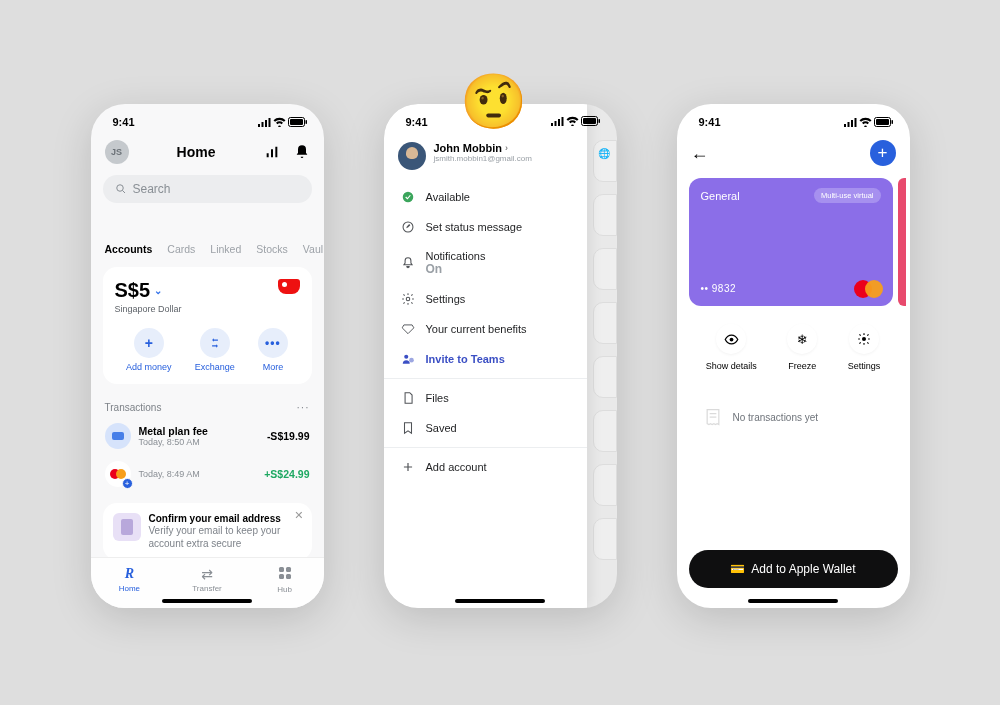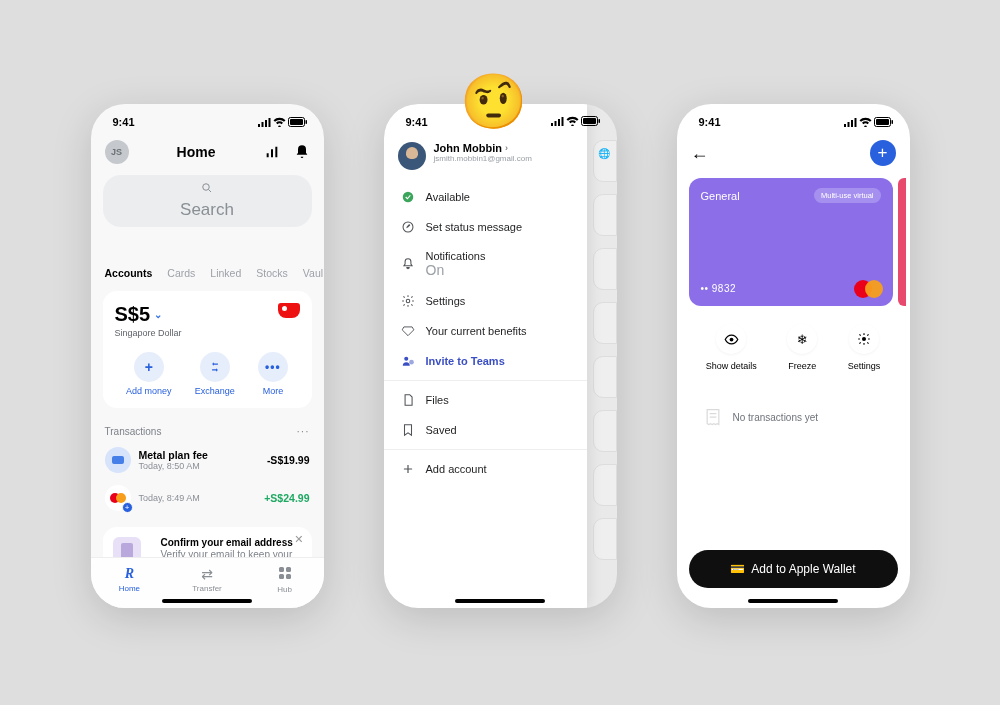--- a/index.html
+++ b/index.html
@@ -72,22 +72,21 @@
     .s1-title { font-size: 14px; font-weight: 700; color: #000; }
     .s1-header-right { display: flex; gap: 14px; align-items: center; }
     .icon-svg { width: 16px; height: 16px; }
     .search-bar {
       margin: 5px 12px;
       background: #ecedef;
       border-radius: 18px;
       padding: 7px 12px;
       display: flex; align-items: center; gap: 6px;
       color: #898f95;
-      font-size: 17px;
-      flex-direction: column;
+      font-size: 12px;
     }
     .tabs {
       display: flex;
       gap: 15px;
       padding: 8px 14px 4px;
       font-size: 10.5px;
       color: #9da2a8;
       overflow: hidden;
       white-space: nowrap;
       margin-top: 32px;
@@ -128,21 +127,21 @@
     .tx-body { flex: 1; min-width: 0; }
     .tx-title { font-size: 10.5px; font-weight: 600; color: #000; }
     .tx-sub { font-size: 9px; color: #8a8f95; }
     .tx-amt { font-size: 10.5px; font-weight: 600; color: #000; }
     .tx-amt.pos { color: #1ea862; }
     .banner {
       margin: 10px 12px 0;
       background: #fff;
       border-radius: 14px;
       padding: 10px;
-      display: flex; gap: 20px;
+      display: flex; gap: 8px;
       position: relative;
     }
     .banner-img { width: 28px; height: 28px; background: #e8e0f6; border-radius: 6px; flex-shrink: 0; position: relative; }
     .banner-img::after { content: ''; position: absolute; left: 8px; top: 6px; width: 12px; height: 16px; background: #b8a8db; border-radius: 2px; }
     .banner-body { flex: 1; }
     .banner-title { font-size: 10px; font-weight: 700; color: #000; }
     .banner-sub { font-size: 10px; color: #7e838a; margin-top: 1px; line-height: 1.25; }
     .banner-close { position: absolute; top: 6px; right: 8px; font-size: 11px; color: #999; }
     .blue-bar { margin: 0 12px; height: 6px; background: #2860dd; border-radius: 3px 3px 0 0; margin-top: 4px; }
     .bottom-nav {
@@ -170,21 +169,21 @@
     .s2-avatar { width: 28px; height: 28px; border-radius: 50%; background: #3a5678; flex-shrink: 0; position: relative; overflow: hidden; }
     .s2-avatar::after { content: ''; position: absolute; left: 8px; top: 5px; width: 12px; height: 12px; background: #d8b896; border-radius: 50% 50% 40% 40%; }
     .s2-name { font-size: 11px; font-weight: 700; color: #000; display: flex; align-items: center; gap: 3px; }
     .s2-name .chev { font-size: 9px; color: #888; }
     .s2-email { font-size: 8px; color: #9aa0a6; }
     .s2-menu { padding: 2px 0; }
     .s2-item { display: flex; align-items: center; gap: 10px; padding: 8px 16px; font-size: 11px; color: #1e1f21; }
     .s2-item .iconw { width: 16px; display: flex; justify-content: center; color: #505357; }
     .s2-item .iconw svg { width: 14px; height: 14px; }
     .s2-item.avail .iconw { color: #3ba55c; }
-    .s2-item .sub { font-size: 14px; color: #9aa0a6; display: block; }
+    .s2-item .sub { font-size: 12px; color: #9aa0a6; display: block; font-weight: bold; }
     .s2-item.invite { color: #3b4fc4; font-weight: 600; }
     .s2-item.invite .iconw { color: #3b4fc4; }
     .s2-sep { height: 1px; background: #eceef0; margin: 4px 0; }
     .s2-badge-icon { position: absolute; right: 6px; top: 44px; font-size: 10px; color: #555; }
 
     
     .s3-header { display: flex; justify-content: space-between; align-items: center; padding: 6px 14px; }
     .back-arrow { font-size: 18px; color: #000; }
     .add-btn { width: 26px; height: 26px; border-radius: 50%; background: #2860dd; color: #fff; display: flex; align-items: center; justify-content: center; font-size: 17px; font-weight: 400; }
     .cards-row { display: flex; gap: 5px; padding: 6px 12px 0; overflow: hidden; }

